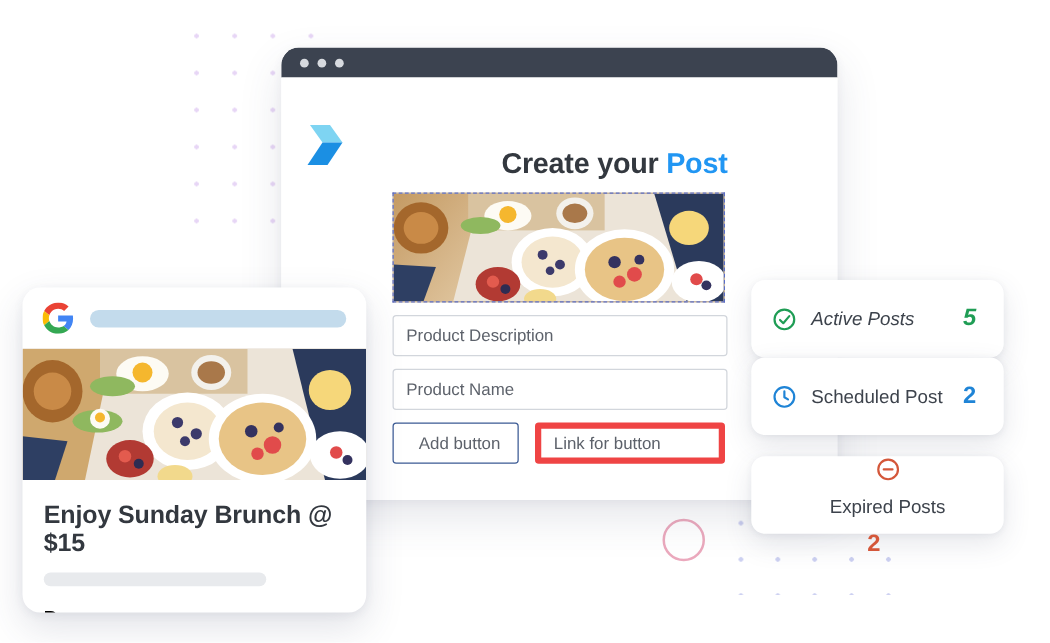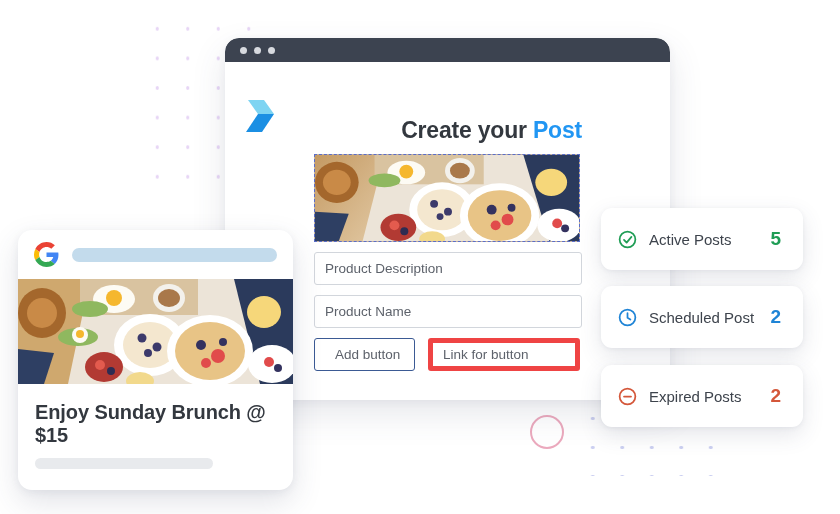--- a/index.html
+++ b/index.html
@@ -147,23 +147,23 @@
     left: 601px;
     width: 202px; height: 62px;
     background: #ffffff;
     border-radius: 11px;
     box-shadow: 0 8px 22px rgba(60,70,100,.13), 0 1px 5px rgba(60,70,100,.07);
     display: flex;
     align-items: center;
     padding-left: 16px;
     gap: 11px;
   }
-  .stat-1 { top: 208px; }
+  .stat-1 { top: 224px; font-style: italic; }
   .stat-2 { top: 286px; }
-  .stat-3 { top: 365px; }
+  .stat-3 { top: 365px; flex-direction: column; }
   .stat-icon { width: 21px; height: 21px; flex: none; }
   .stat-label { font-size: 15px; color: #3d434c; flex: 1; }
   .stat-value { font-size: 19px; font-weight: bold; margin-right: 22px; }
 </style>
 </head>
 <body>
 
 <div class="stage">
 
   <div class="dots-top-left"></div>

